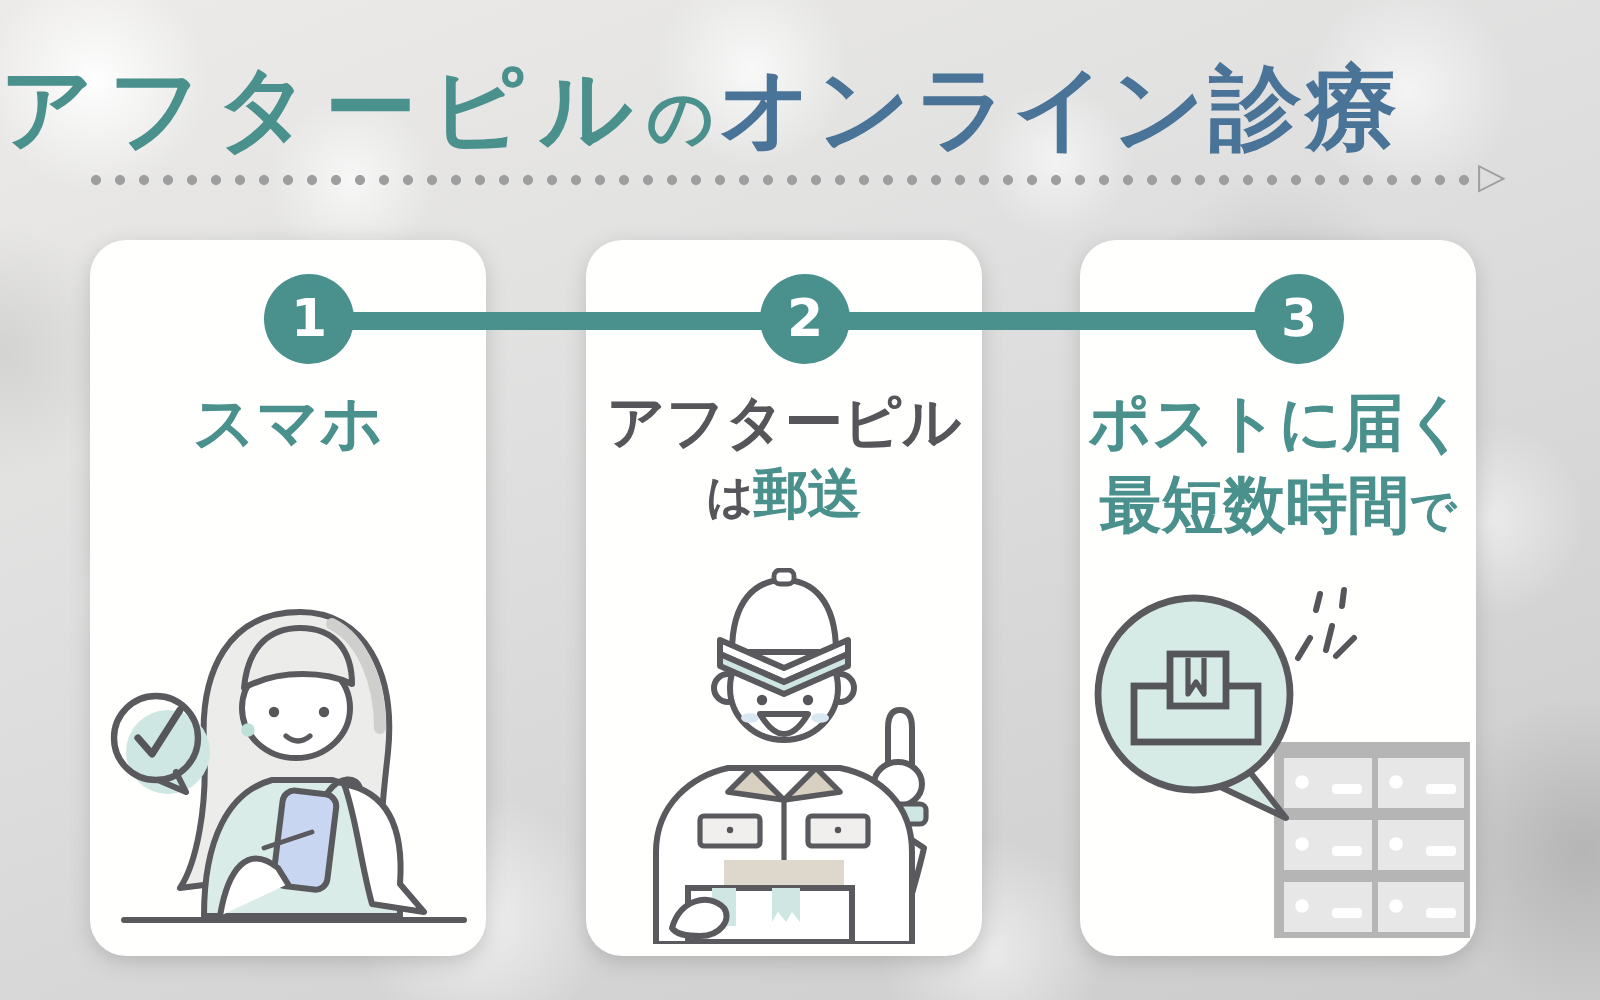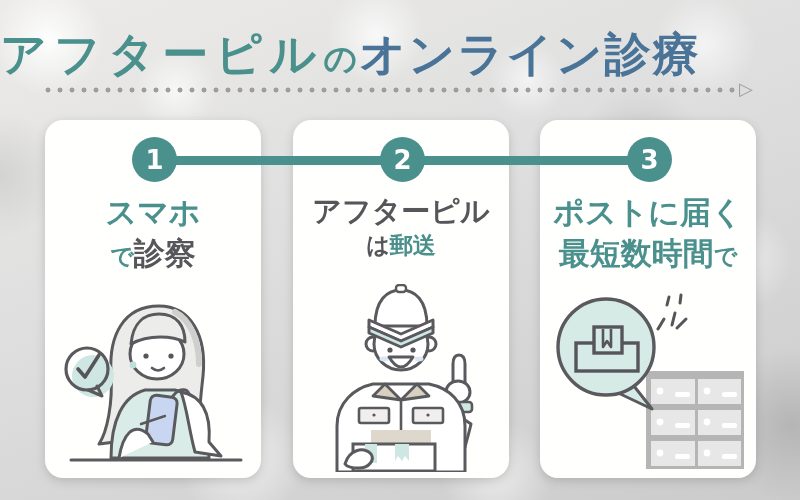--- a/index.html
+++ b/index.html
@@ -30,21 +30,21 @@
   .t-no { font-size:33px; color:#4a908c; letter-spacing:2px; }
   .t2   { font-size:46px; color:#4a7398; letter-spacing:2px; }
 
   
   .dots{ position:absolute; left:42px; top:87px; width:694px; height:6px;
          background-image: radial-gradient(circle, #9e9e9e 2.3px, rgba(158,158,158,0) 2.7px);
          background-size:12px 6px; background-repeat:repeat-x; }
   .divider-arrow{ position:absolute; left:739px; top:78px; font-size:18px; color:#9e9e9e; }
 
   
-  .card{ position:absolute; top:120px; width:216px; height:358px; background:#fffffe;
+  .card{ position:absolute; top:120px; width:198px; height:358px; background:#fffffe;
          border-radius:18px; box-shadow:0 3px 10px rgba(110,110,110,.3); z-index:1; }
   .card-1{ left:45px; } .card-2{ left:293px; } .card-3{ left:540px; }
 
   .connector{ position:absolute; left:154px; top:156px; width:495px; height:9px;
               background:#4a908c; border-radius:5px; z-index:2; }
   .step-circle{ position:absolute; top:137px; width:45px; height:45px; border-radius:50%;
                 background:#4a908c; color:#ffffff; font-weight:bold; font-size:26px;
                 display:flex; align-items:center; justify-content:center; z-index:3; }
   .circle-1{ left:132px; } .circle-2{ left:380px; } .circle-3{ left:627px; }
 
@@ -52,21 +52,21 @@
   .hl{ display:block; white-space:nowrap; }
   .l1-main,.l2-main{ font-size:31px; }
   .l1-small,.l2-small{ font-size:23px; }
 
   .card-1 .l1-main{ color:#4a908c; }
   .card-1 .l2-small{ color:#4a908c; }
   .card-1 .l2-main{ color:#55555a; }
 
   .card-2 .l1-main{ color:#55555a; font-size:29px; }
   .card-2 .l2-small{ color:#55555a; }
-  .card-2 .l2-main{ color:#4a908c; font-size:23px; }
+  .card-2 .l2-main{ color:#4a908c; font-size:27px; }
 
   .card-3 .l1-main,.card-3 .l1-small,.card-3 .l2-main{ color:#4a908c; }
 
   .illus{ position:absolute; left:50%; bottom:6px; transform:translateX(-50%); }
 </style>
 </head>
 <body>
 
 <div class="stage">
 
@@ -79,23 +79,20 @@
 
   <div class="connector"></div>
   <div class="step-circle circle-1">1</div>
   <div class="step-circle circle-2">2</div>
   <div class="step-circle circle-3">3</div>
 
   <div class="card card-1">
     <div class="heading">
       <span class="hl">
         <span class="l1-main">スマホ</span><span class="l1-small"></span>
-      </span>
-      <span class="hl">
-        <span class="l2-small">で</span><span class="l2-main">診察</span>
       </span>
     </div>
     <svg class="illus" width="200" height="180" viewBox="0 0 200 180">
 
       <line x1="18" y1="168" x2="188" y2="168" stroke="#5a5a5e" stroke-width="3" stroke-linecap="round"></line>
 
       <path d="M106,14 C70,14 56,44 58,80 C60,112 54,140 46,152 L78,148 L150,150 C144,128 148,104 150,84 C154,44 138,14 106,14 Z" fill="#ececea" stroke="#5a5a5e" stroke-width="3" stroke-linejoin="round"></path>
       <path d="M122,20 C138,28 146,50 146,72" fill="none" stroke="#cfcfcd" stroke-width="6" stroke-linecap="round"></path>
 
       <path d="M58,166 C58,128 70,104 92,98 L122,98 C146,104 156,126 156,166 Z" fill="#d9ece7" stroke="#5a5a5e" stroke-width="3" stroke-linejoin="round"></path>

